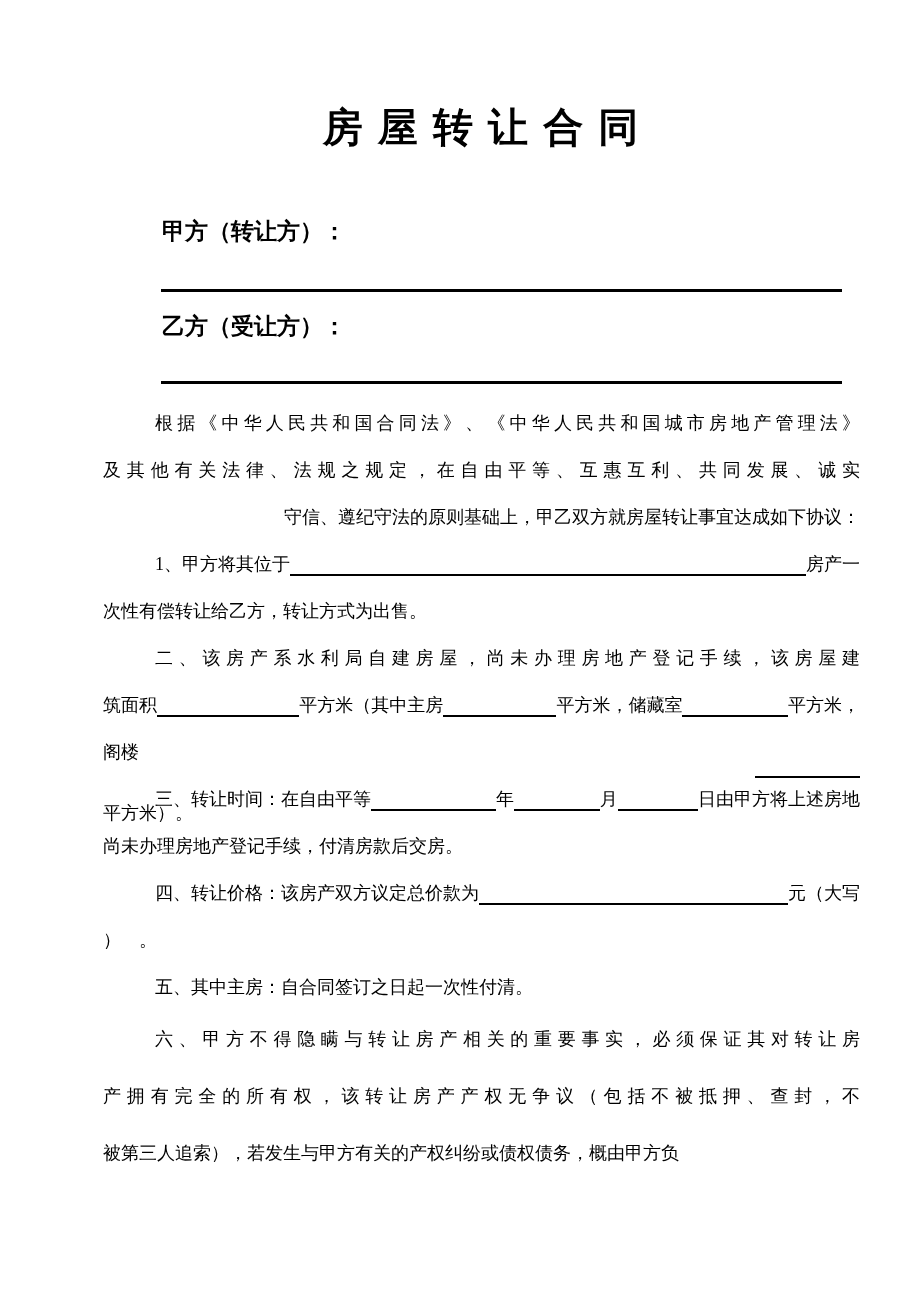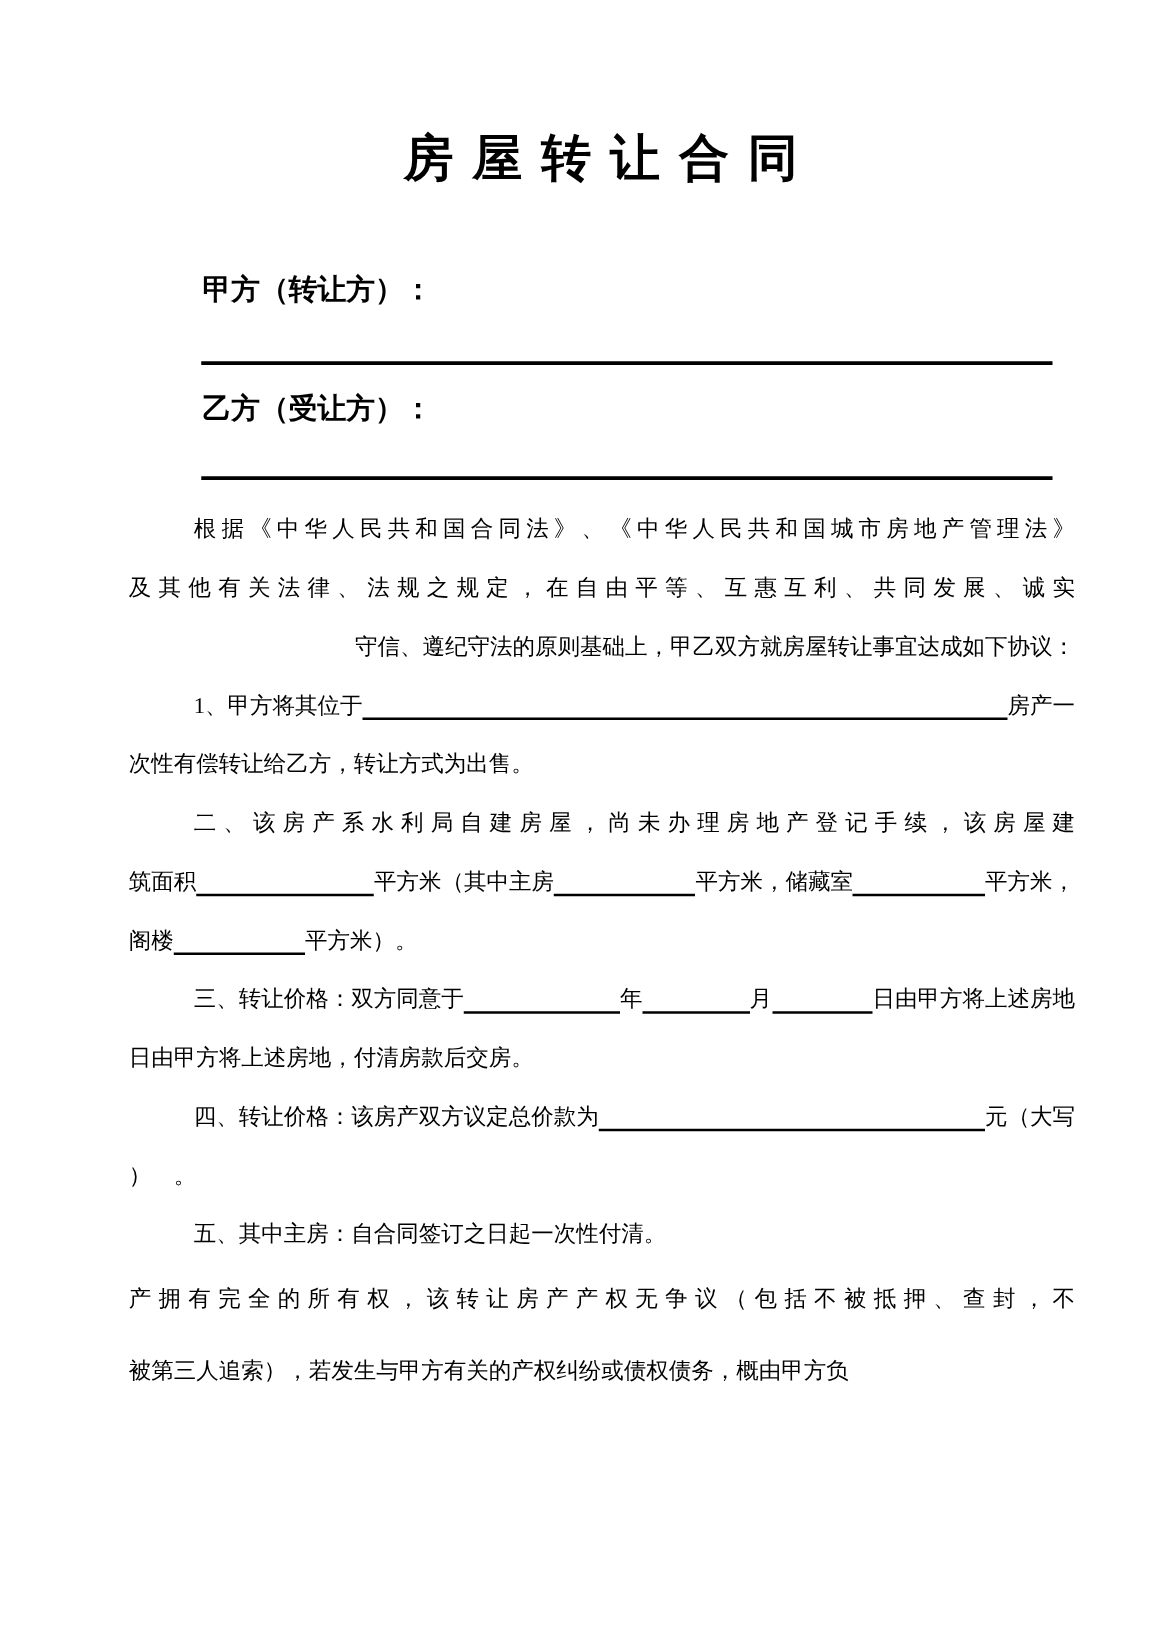--- a/index.html
+++ b/index.html
@@ -105,32 +105,33 @@
         <div class="line fill" style="height: 47px; line-height: 47px;"><span class="t">及其他有关法律、法规之规定，在自由平等、互惠互利、共同发展、诚实</span></div>
         <div class="line" style="height: 47px; line-height: 47px; text-align: right;"><span class="t">守信、遵纪守法的原则基础上，甲乙双方就房屋转让事宜达成如下协议：</span></div>
       </div>
       <div>
         <div class="line indent flex" style="height: 47px; line-height: 47px;"><span class="t">1、甲方将其位于</span><span class="blank" style="flex-grow: 1;"></span><span class="t">房产一</span></div>
         <div class="line" style="height: 47px; line-height: 47px;"><span class="t">次性有偿转让给乙方，转让方式为出售。</span></div>
       </div>
       <div>
         <div class="line indent fill" style="height: 47px; line-height: 47px;"><span class="t">二、该房产系水利局自建房屋，尚未办理房地产登记手续，该房屋建</span></div>
         <div class="line flex" style="height: 47px; line-height: 47px;"><span class="t">筑面积</span><span class="blank" style="flex-grow: 93;"></span><span class="t">平方米（其中主房</span><span class="blank" style="flex-grow: 74;"></span><span class="t">平方米，储藏室</span><span class="blank" style="flex-grow: 69;"></span><span class="t">平方米，</span></div>
-        <div class="line flex" style="height: 47px; line-height: 47px;"><span class="t">阁楼</span><span class="blank" style="width: 105px;"></span><span class="t">平方米）。</span></div>
+        <div class="line flex" style="height: 47px; line-height: 47px; flex-direction: column;"><span class="t">阁楼</span><span class="blank" style="width: 105px;"></span><span class="t">平方米）。</span></div>
       </div>
       <div>
-        <div class="line indent flex" style="height: 47px; line-height: 47px;"><span class="t">三、转让价格：双方同意于</span><span class="blank" style="flex-grow: 70;"></span><span class="t">年</span><span class="blank" style="flex-grow: 48;"></span><span class="t">月</span><span class="blank" style="flex-grow: 45;"></span><span class="t">日由甲方将上述房地</span></div>
-        <div class="line" style="height: 47px; line-height: 47px;"><span class="t">日由甲方将上述房地，付清房款后交房。</span></div>
+        <div class="line indent flex" style="height: 47px; line-height: 47px;"><span class="t">三、转让时间：在自由平等</span><span class="blank" style="flex-grow: 70;"></span><span class="t">年</span><span class="blank" style="flex-grow: 48;"></span><span class="t">月</span><span class="blank" style="flex-grow: 45;"></span><span class="t">日由甲方将上述房地</span></div>
+        <div class="line" style="height: 47px; line-height: 47px;"><span class="t">尚未办理房地产登记手续，付清房款后交房。</span></div>
       </div>
       <div>
         <div class="line indent flex" style="height: 47px; line-height: 47px;"><span class="t">四、转让价格：该房产双方议定总价款为</span><span class="blank" style="flex-grow: 1;"></span><span class="t">元（大写</span></div>
         <div class="line" style="height: 47px; line-height: 47px;"><span class="t">）　。</span></div>
       </div>
       <div>
         <div class="line indent" style="height: 47px; line-height: 47px;"><span class="t">五、其中主房：自合同签订之日起一次性付清。</span></div>
       </div>
       <div>
+        <div class="line indent fill" style="height: 57px; line-height: 57px;"><span class="t">六、甲方不得隐瞒与转让房产相关的重要事实，必须保证其对转让房</span></div>
         <div class="line fill" style="height: 57px; line-height: 57px;"><span class="t">产拥有完全的所有权，该转让房产产权无争议（包括不被抵押、查封，不</span></div>
         <div class="line" style="height: 57px; line-height: 57px;"><span class="t">被第三人追索），若发生与甲方有关的产权纠纷或债权债务，概由甲方负</span></div>
       </div>
     </div>
 
 </div>
 
 </body></html>

